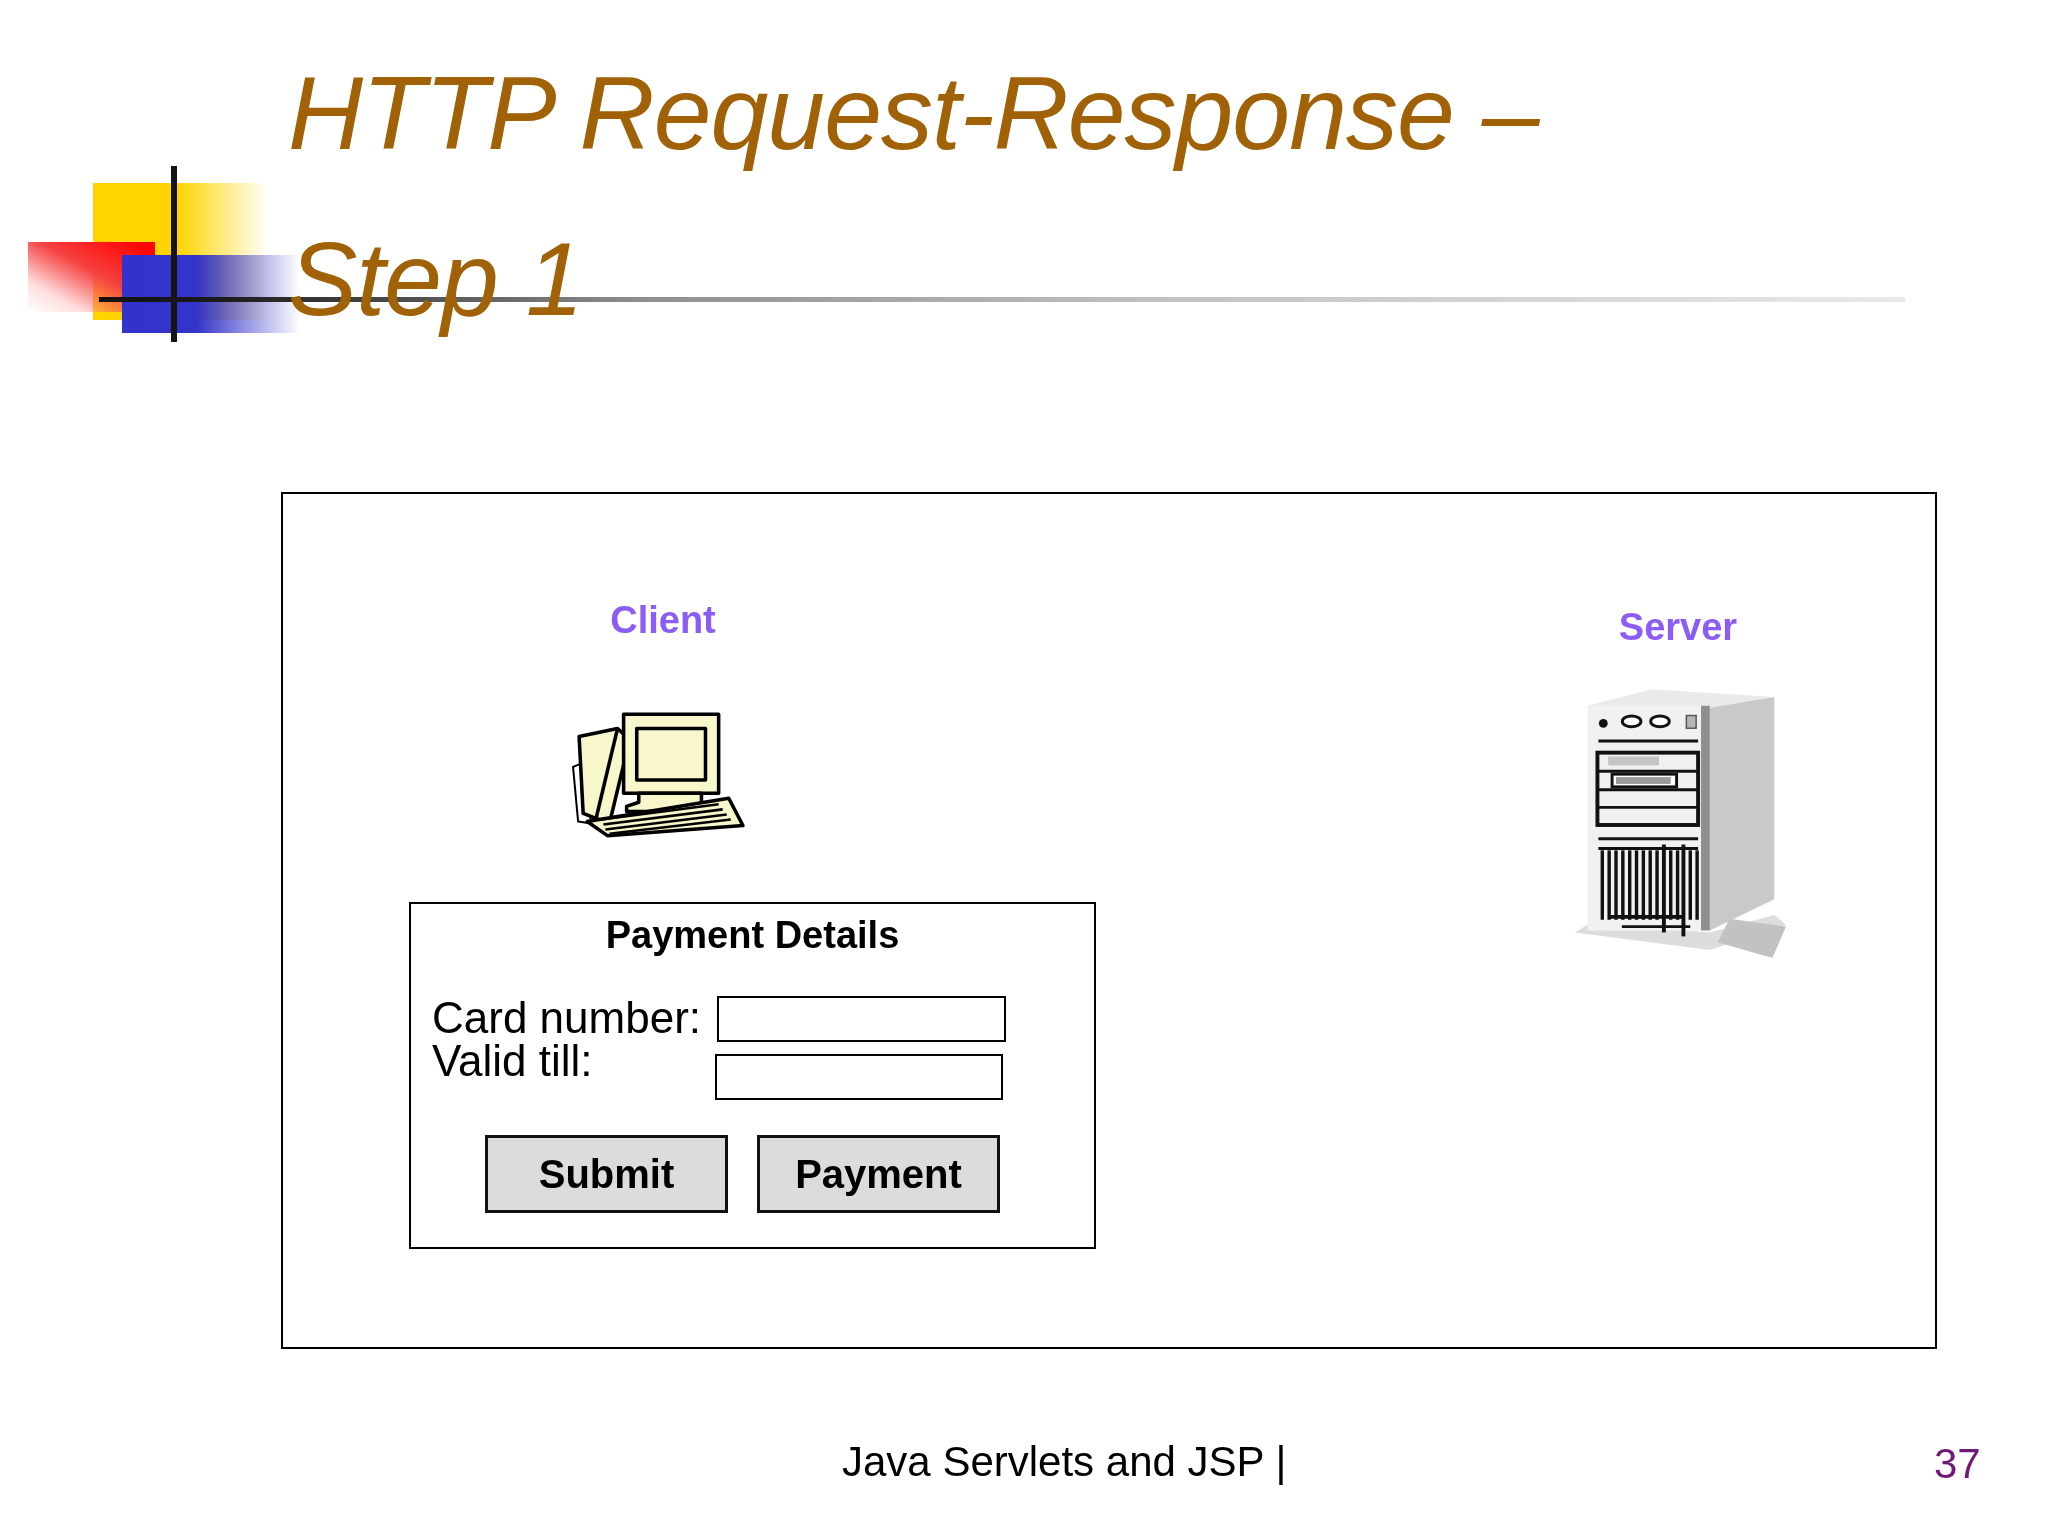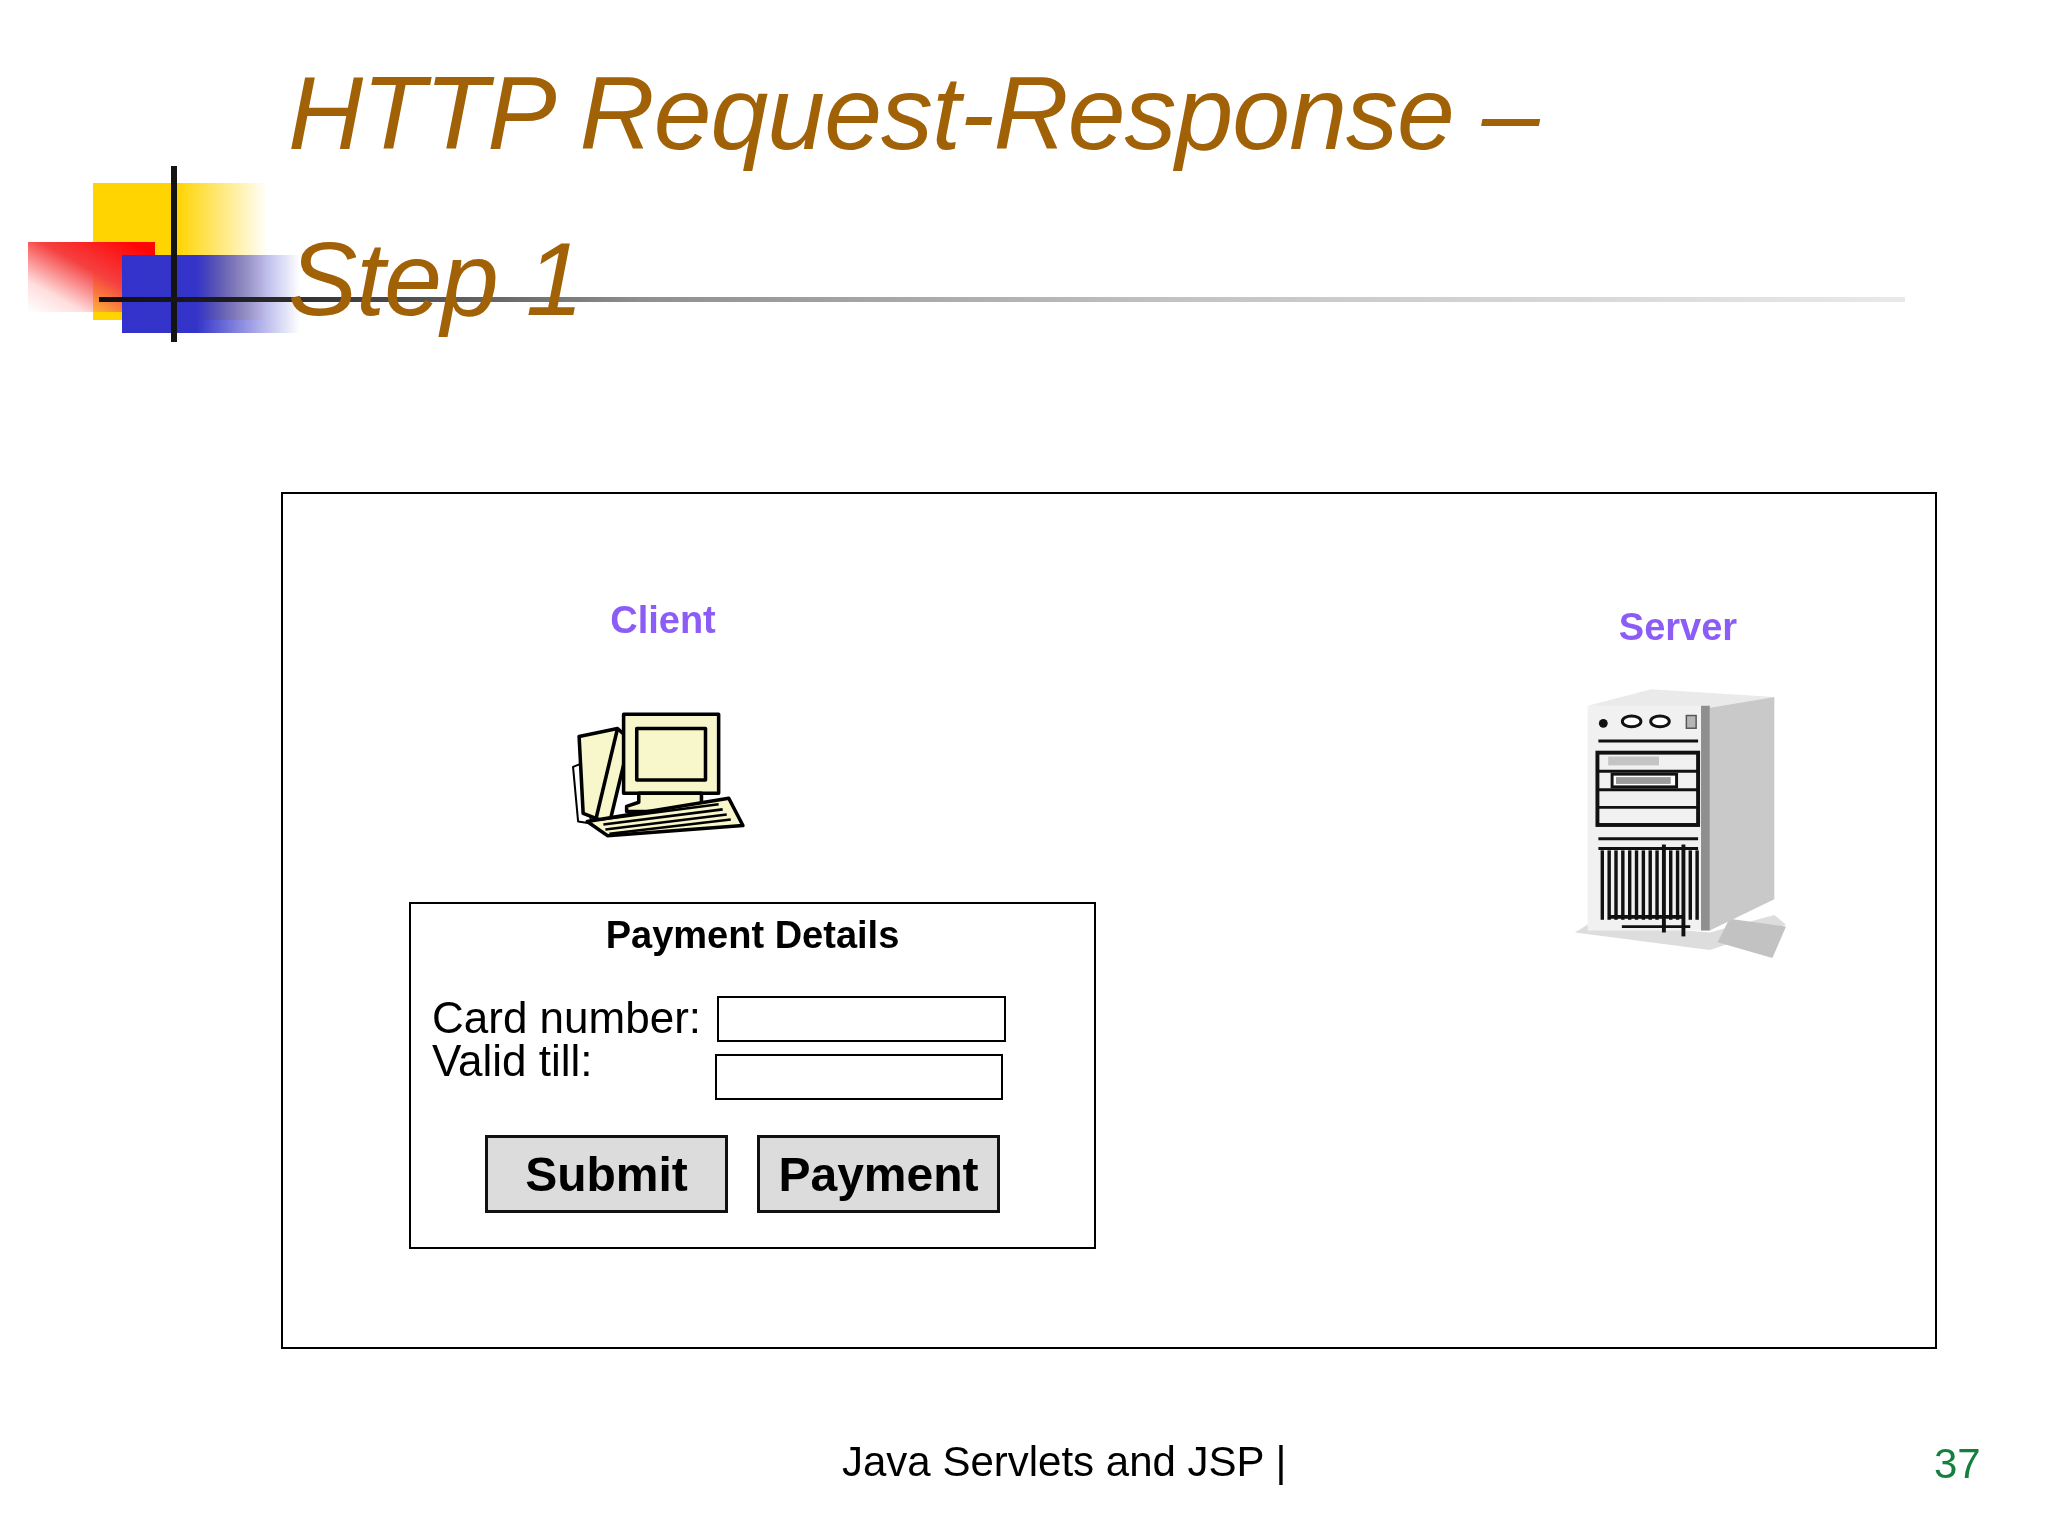--- a/index.html
+++ b/index.html
@@ -76,34 +76,34 @@
   .field {
     position: absolute; height: 42px; border: 2px solid #000; background: #fff;
     font-size: 32px; font-family: "Liberation Sans", sans-serif; padding: 0 8px;
     border-radius: 0; outline: none; box-sizing: content-box;
   }
   .field-1 { left: 306px; top: 92px; width: 269px; }
   .field-2 { left: 304px; top: 150px; width: 268px; }
   .btn {
     position: absolute; top: 231px; width: 243px; height: 78px;
     background: #DCDCDC; border: 3px solid #111; color: #000;
-    font-size: 48px; font-weight: bold; font-family: "Liberation Sans", sans-serif;
+    font-size: 40px; font-weight: bold; font-family: "Liberation Sans", sans-serif;
     border-radius: 0; padding: 0; cursor: pointer;
   }
   .btn-submit { left: 74px; }
   .btn-cancel { left: 346px; }
 
   
   .footer {
     position: absolute; left: 842px; top: 1438px;
     font-size: 42px; color: #000; z-index: 5;
   }
   .pagenum {
     position: absolute; left: 1934px; top: 1440px;
-    font-size: 42px; color: #15803d; z-index: 5;
+    font-size: 42px; color: #701a75; z-index: 5;
   }
 </style>
 </head>
 <body>
 
 <div class="slide">
 
   <div class="sq-yellow"></div>
   <div class="sq-red"></div>
   <div class="sq-blue"></div>

